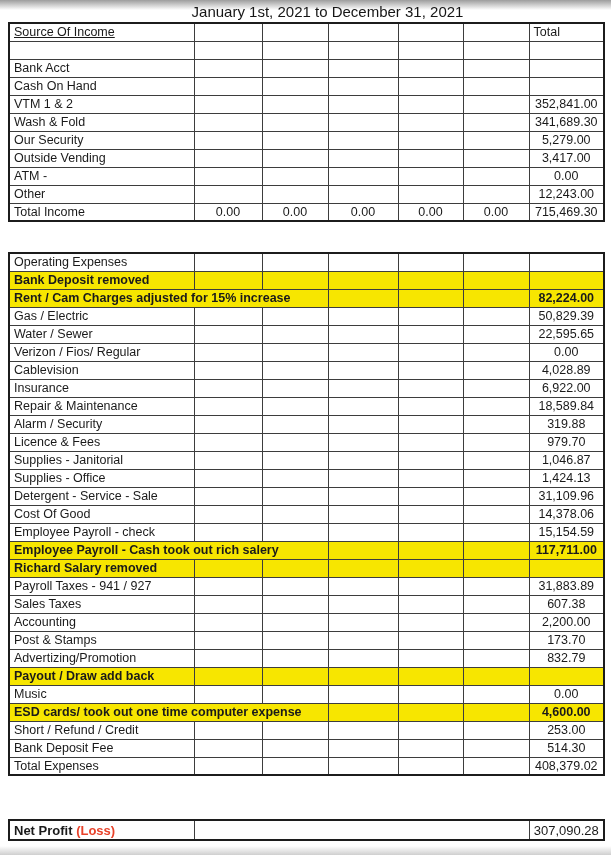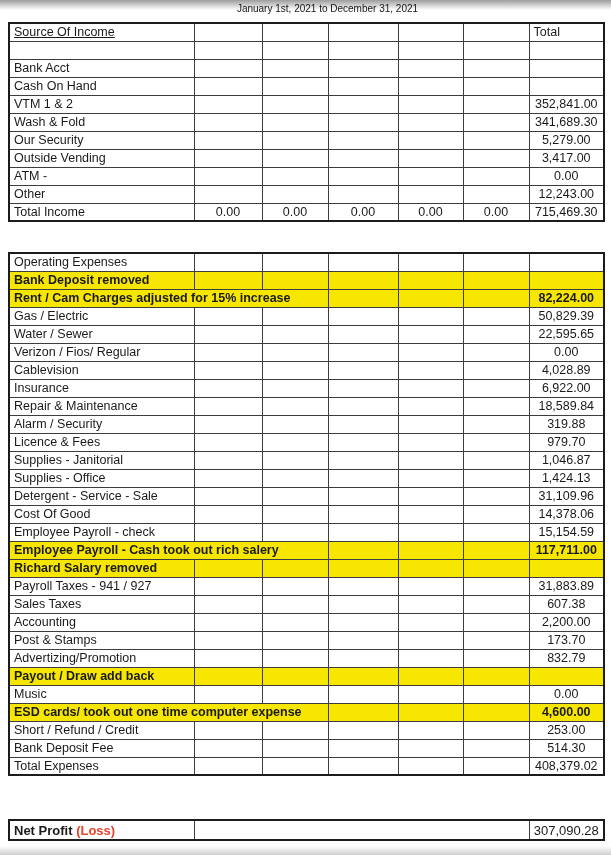--- a/index.html
+++ b/index.html
@@ -21,21 +21,21 @@
   .scan-edge-top{
     position:absolute;top:0;left:0;width:611px;height:10px;
     background:linear-gradient(#9d9d9d,#ffffff);
   }
   .scan-edge-bottom{
     position:absolute;bottom:0;left:0;width:611px;height:9px;
     background:linear-gradient(#ffffff,#cfcfcf);
   }
   .title{
     position:absolute;top:3px;left:44px;width:567px;
-    text-align:center;font-size:10px;color:#161616;
+    text-align:center;font-size:15px;color:#161616;
   }
   table.sheet{
     border-collapse:collapse;table-layout:fixed;
     position:absolute;left:8px;width:595px;
     background:#fff;border:2px solid var(--frame);
   }
   #income-table{top:22px;}
   #expenses-table{top:252px;padding-left:26px;}
   #netprofit-table{top:819px;}
   .sheet td,.sheet th{

